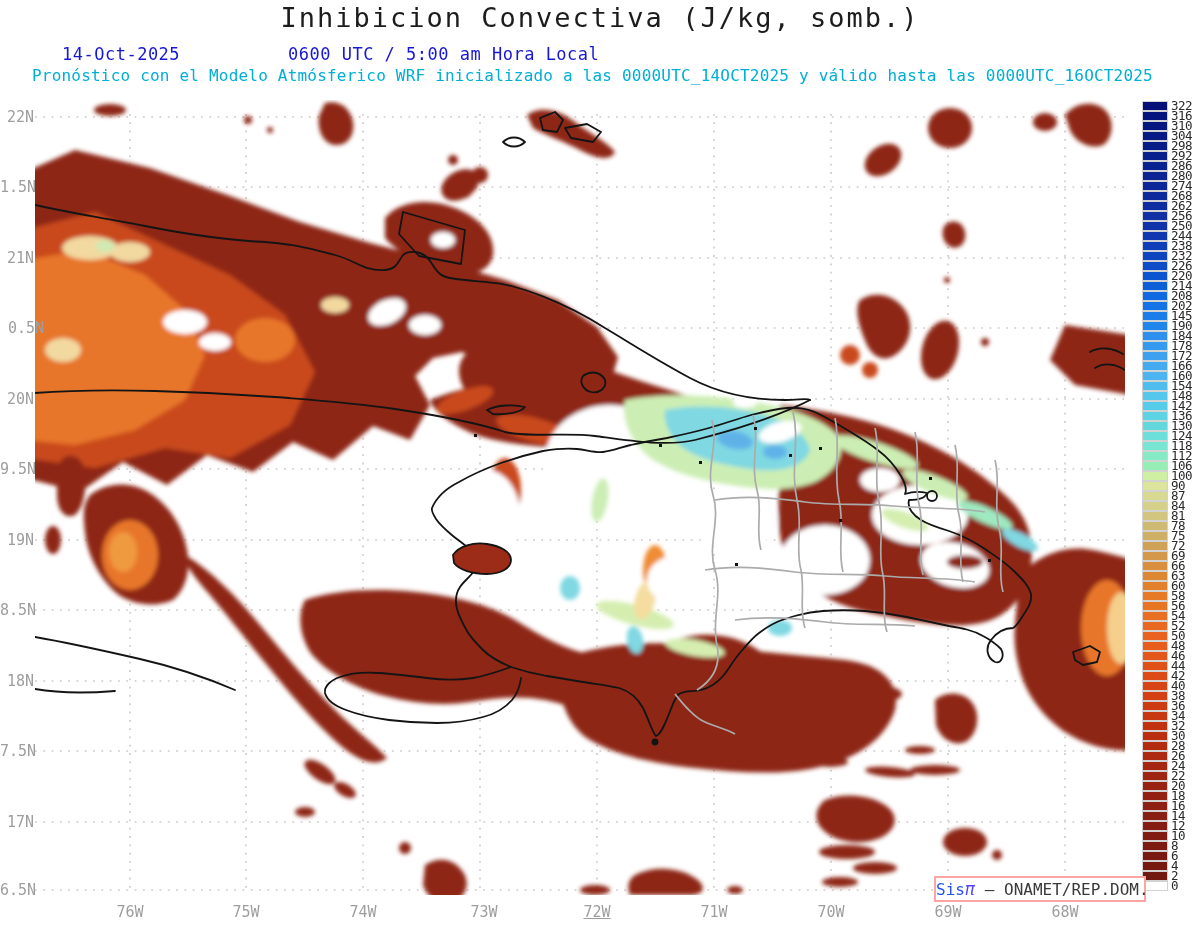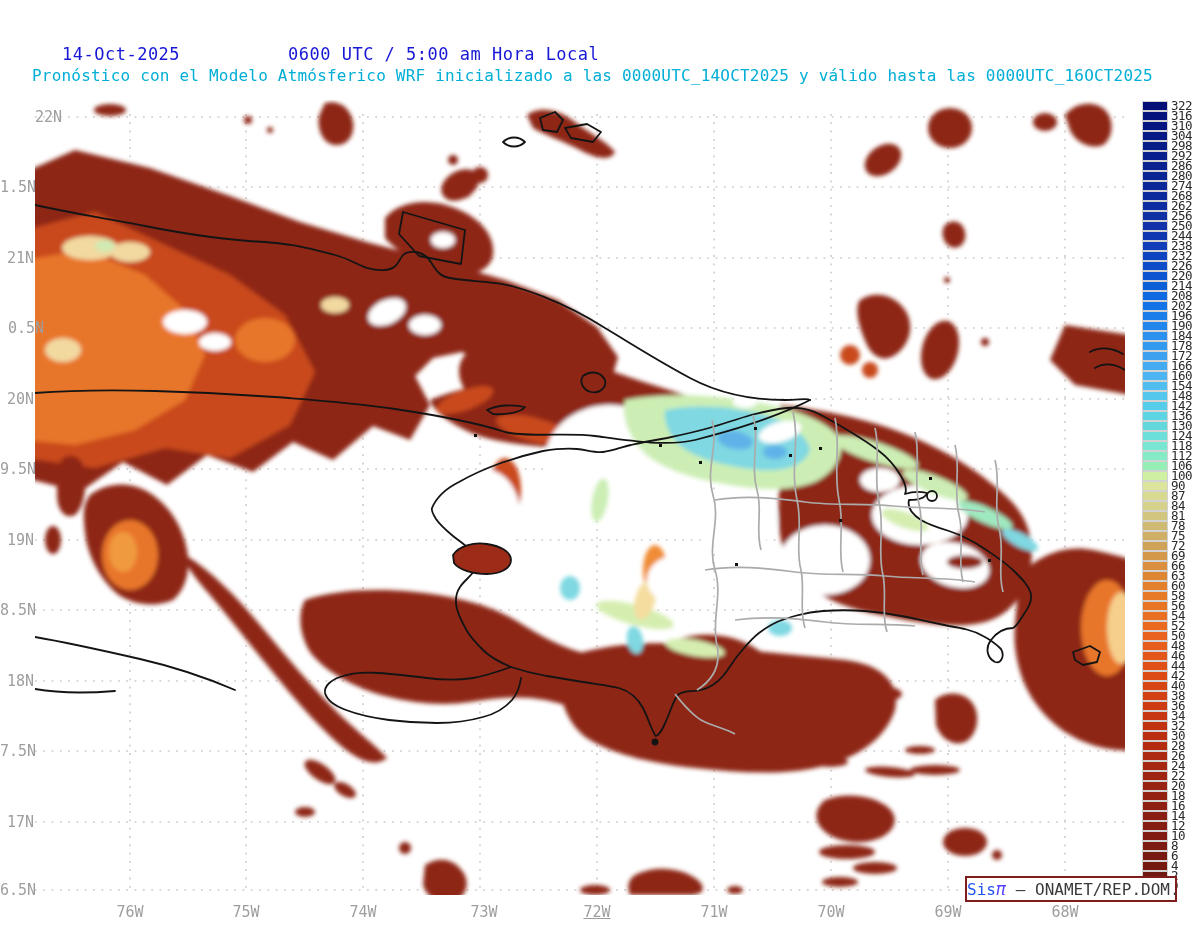--- a/index.html
+++ b/index.html
@@ -16,31 +16,32 @@
                 white-space:nowrap;letter-spacing:0.2px;}
   #map{left:35px;top:100px;width:1090px;height:795px;}
   .ylab{width:34px;text-align:right;font-size:15px;color:#9e9e9e;white-space:nowrap;}
   .xlab{width:56px;text-align:center;font-size:15px;color:#9e9e9e;white-space:nowrap;}
   #colorbar{left:1142px;top:101px;width:58px;}
   .cbrow{position:relative;height:10px;}
   .cbswatch{position:absolute;left:0;top:0;width:26px;height:10px;border:1px solid #d2d2d2;
             box-sizing:border-box;}
   .cblabel{position:absolute;left:29px;top:-1px;font-size:12.5px;line-height:12px;color:#2a2a2a;
            letter-spacing:-0.5px;white-space:nowrap;}
-  #attribution{left:965px;top:876px;width:212px;height:26px;background:#ffffff;
-               border:2px solid #7f1d1d;box-sizing:border-box;text-align:center;
+  #attribution{left:934px;top:876px;width:212px;height:26px;background:#ffffff;
+               border:2px solid #fca5a5;box-sizing:border-box;text-align:center;
                font-size:16px;line-height:22px;color:#3a3a3a;white-space:nowrap;}
   #attribution .sis{color:#2255ee;}
   #attribution .pi{color:#5544ff;font-style:italic;font-size:17px;}
 </style>
 </head>
 <body>
 
 <div id="stage">
 
+  <div id="title" class="abs">Inhibicion Convectiva (J/kg, somb.)</div>
   <div id="hdr-date" class="abs hline2">14-Oct-2025</div>
   <div id="hdr-time" class="abs hline2">0600 UTC / 5:00 am Hora Local</div>
   <div id="hdr-forecast" class="abs">Pronóstico con el Modelo Atmósferico WRF inicializado a las 0000UTC_14OCT2025 y válido hasta las  0000UTC_16OCT2025</div>
 
   <svg id="map" class="abs" viewBox="0 0 1090 795" width="1090" height="795" xmlns="http://www.w3.org/2000/svg">
     <defs>
       <filter id="soft" x="-8%" y="-8%" width="116%" height="116%">
         <feGaussianBlur stdDeviation="2.2"></feGaussianBlur>
       </filter>
     </defs>
@@ -243,21 +244,21 @@
       <rect x="784" y="347" width="3" height="3"></rect>
         <rect x="894" y="377" width="3" height="3"></rect>
       <rect x="953" y="459" width="3" height="3"></rect>
         <rect x="804" y="419" width="3" height="3"></rect>
       <rect x="439" y="334" width="3" height="3"></rect>
         <rect x="700" y="463" width="3" height="3"></rect>
     </g>
   </svg>
 
   <div id="yaxis">
-      <div class="abs ylab" style="left: 0px; top: 108px; padding-left: 28px;">22N</div>
+      <div class="abs ylab" style="left: 0px; top: 108px;">22N</div>
       <div class="abs ylab" style="left: 0px; top: 178px;">1.5N</div>
       <div class="abs ylab" style="left: 0px; top: 249px;">21N</div>
       <div class="abs ylab" style="left: 0px; top: 319px; padding-left: 8px;">0.5N</div>
       <div class="abs ylab" style="left: 0px; top: 390px;">20N</div>
       <div class="abs ylab" style="left: 0px; top: 460px;">9.5N</div>
       <div class="abs ylab" style="left: 0px; top: 531px;">19N</div>
       <div class="abs ylab" style="left: 0px; top: 601px;">8.5N</div>
       <div class="abs ylab" style="left: 0px; top: 672px;">18N</div>
       <div class="abs ylab" style="left: 0px; top: 742px;">7.5N</div>
       <div class="abs ylab" style="left: 0px; top: 813px;">17N</div>
@@ -355,21 +356,21 @@
       <div class="cbrow">
         <div class="cbswatch" style="background: rgb(15, 105, 224);"></div>
         <div class="cblabel">208</div>
       </div>
       <div class="cbrow">
         <div class="cbswatch" style="background: rgb(20, 115, 230);"></div>
         <div class="cblabel">202</div>
       </div>
       <div class="cbrow">
         <div class="cbswatch" style="background: rgb(26, 125, 234);"></div>
-        <div class="cblabel">196</div>
+        <div class="cblabel">145</div>
       </div>
       <div class="cbrow">
         <div class="cbswatch" style="background: rgb(32, 134, 236);"></div>
         <div class="cblabel">190</div>
       </div>
       <div class="cbrow">
         <div class="cbswatch" style="background: rgb(43, 144, 238);"></div>
         <div class="cblabel">184</div>
       </div>
       <div class="cbrow">

